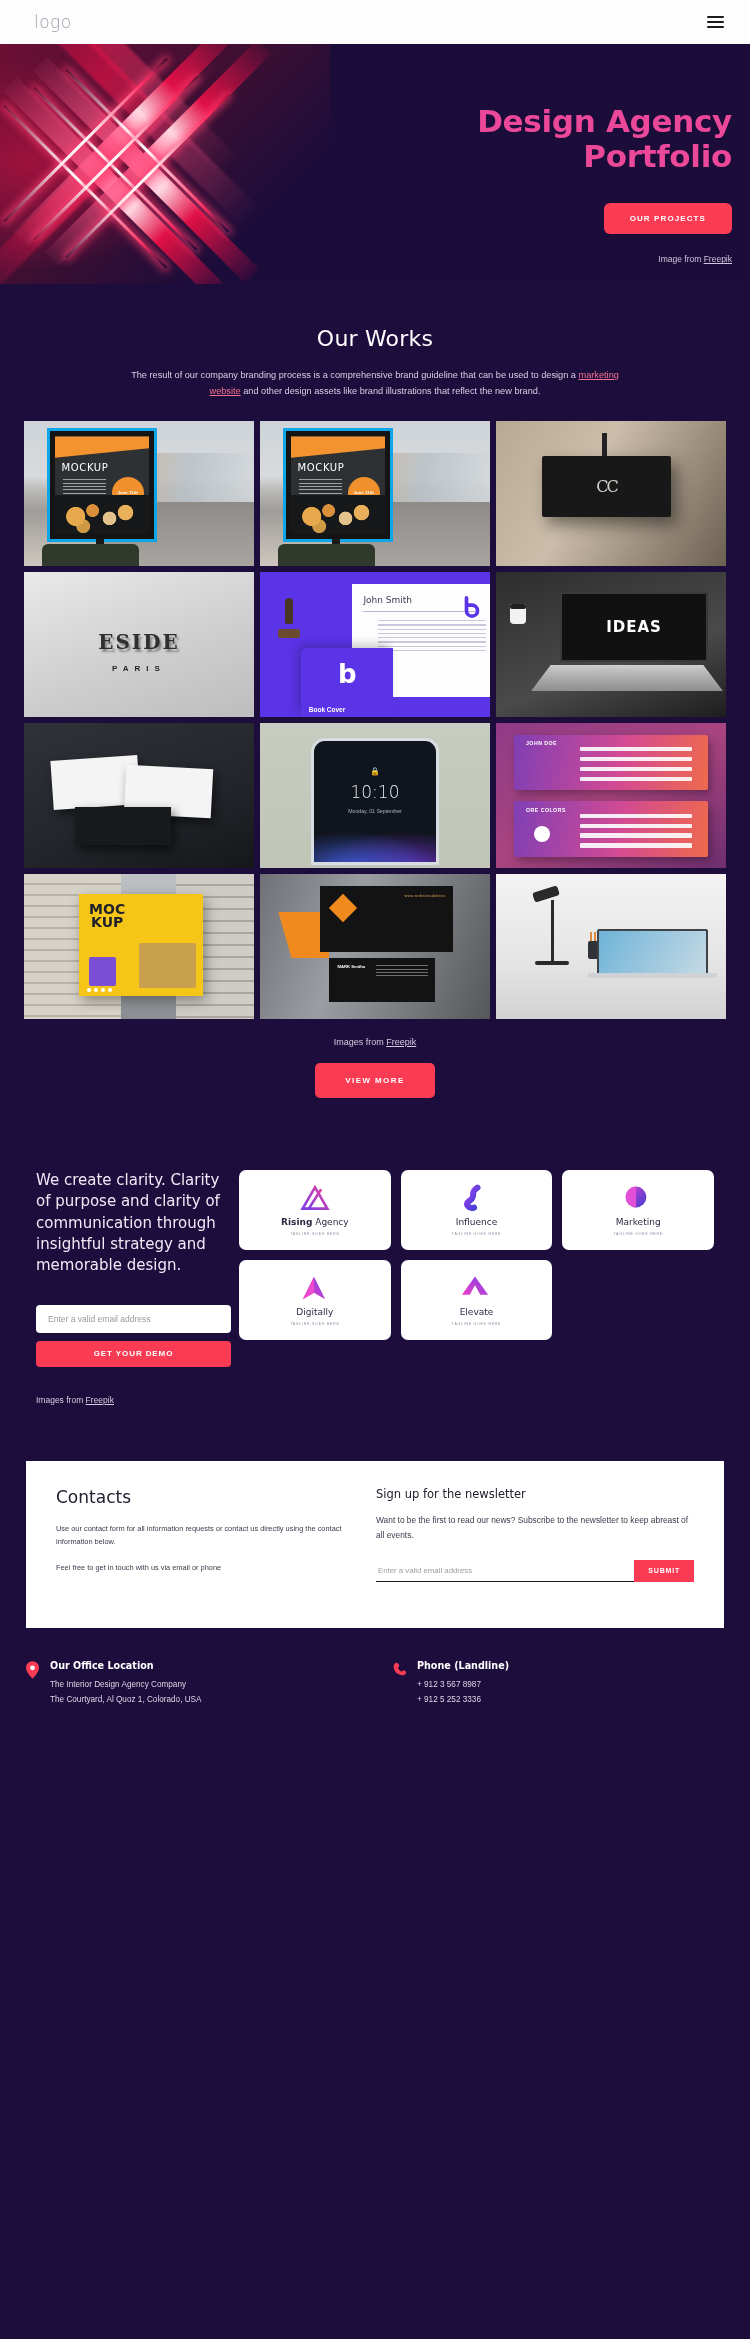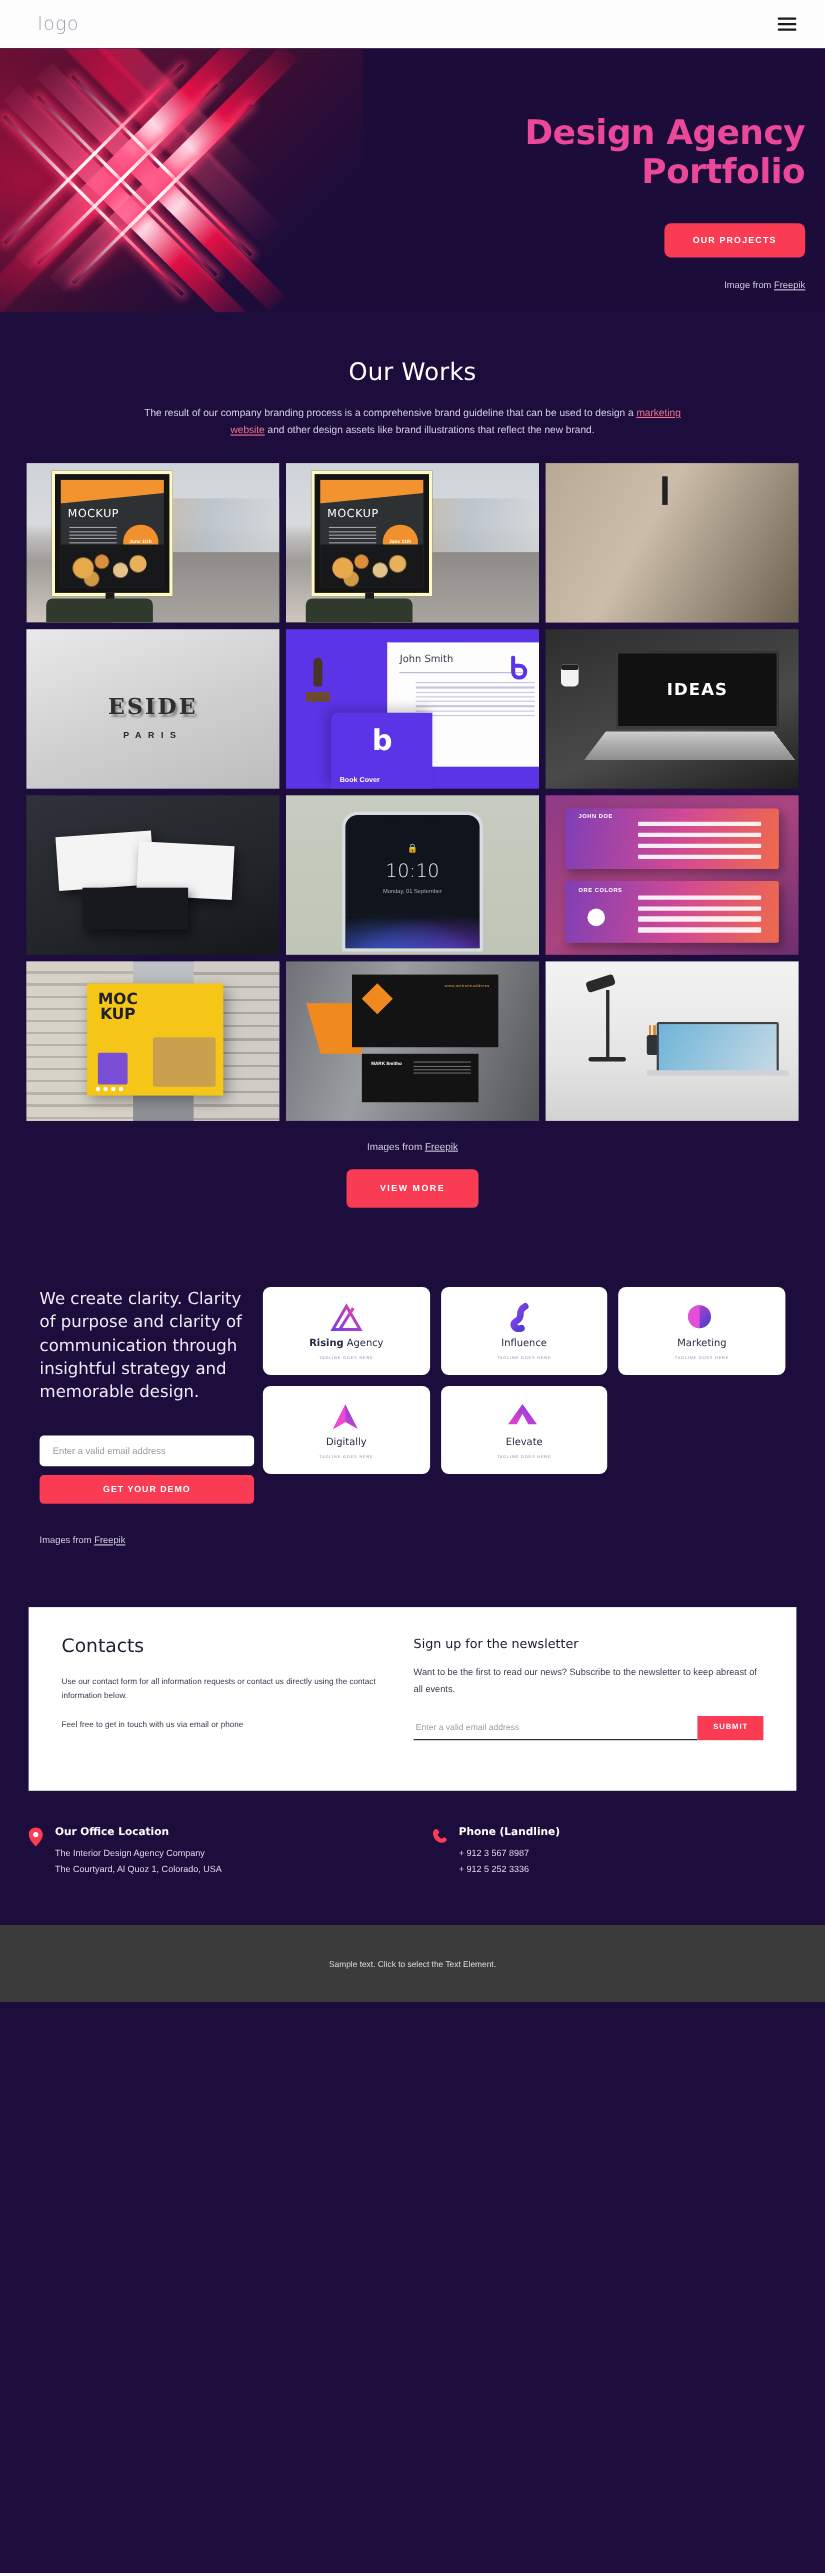--- a/index.html
+++ b/index.html
@@ -136,21 +136,21 @@
     content:''; position:absolute; left:48%; top:22%; width:52%; height:34%;
     background: linear-gradient(100deg,#c9b49b,#b9c2c9 45%,#d5d9dc);
     opacity:.85;
   }
   .street:after {
     content:''; position:absolute; left:34%; top:56%; width:66%; height:44%;
     background: linear-gradient(#8d8a88,#a8a5a1);
   }
   .board {
     position: absolute; left: 10%; top: 5%; width: 48%; height: 78%;
-    background: #141414; border: 3px solid #fef9c3; padding: 4px;
+    background: #141414; border: 3px solid #0ea5e9; padding: 4px;
   }
   .poster { position: absolute; inset: 5px; background: #2e3134; overflow: hidden; }
   .poster .orange-top {
     position: absolute; left: 0; top: 0; width: 100%; height: 22%;
     background: #f2932f;
     clip-path: polygon(0 0, 100% 0, 100% 55%, 0 100%);
   }
   .poster .mk {
     position: absolute; left: 7%; top: 26%;
     font-family: "DejaVu Sans", sans-serif;
@@ -492,20 +492,23 @@
             <div class="circ">June 11th</div>
             <div class="food"></div>
           </div>
           <div class="pole"></div>
         </div>
         <div class="bush"></div>
       </div>
 
       <div class="tile t-sign">
         <div class="arm"></div>
+        <div class="box">
+          <span class="mono">CC</span>
+        </div>
       </div>
 
       <div class="tile t-eside">
         <div class="w">ESIDE</div>
         <div class="s">PARIS</div>
       </div>
 
       <div class="tile t-brand">
         <div class="sheet">
           <div class="nm">John Smith</div>
@@ -775,17 +778,14 @@
           </svg>
       </span>
       <div>
         <div class="info-h">Phone (Landline)</div>
         <div class="info-l">+ 912 3 567 8987</div>
         <div class="info-l" style="margin-top:2px">+ 912 5 252 3336</div>
       </div>
     </div>
   </div>
 
-  <div class="footer">
-    <div class="footer-text">Sample text. Click to select the Text Element.</div>
-  </div>
 
 </div>
 
 </body></html>

